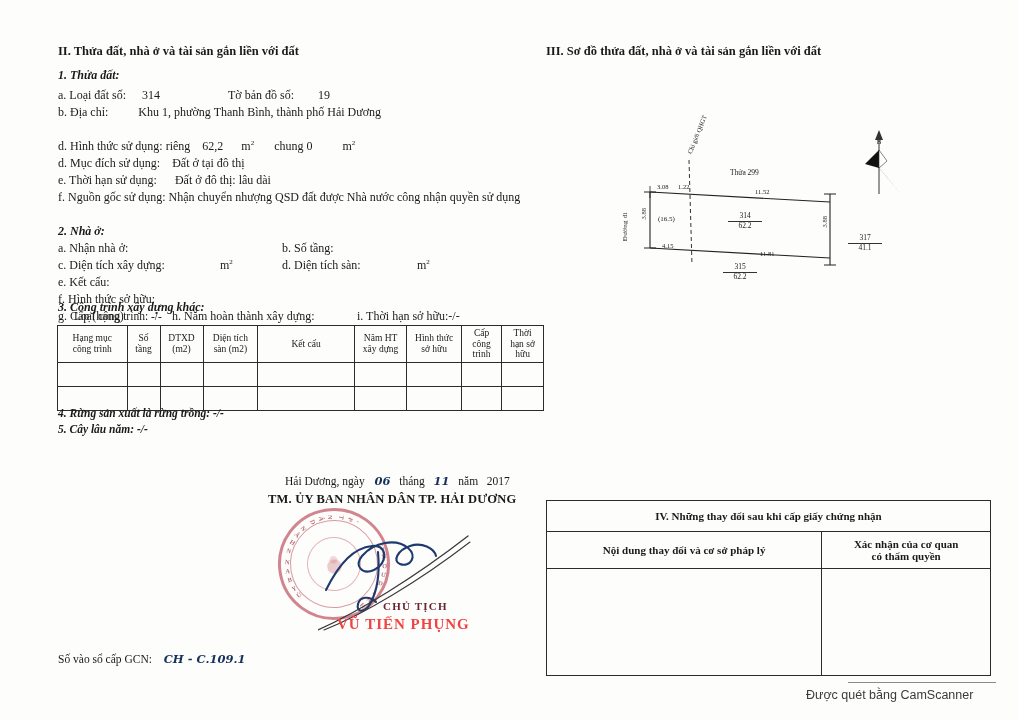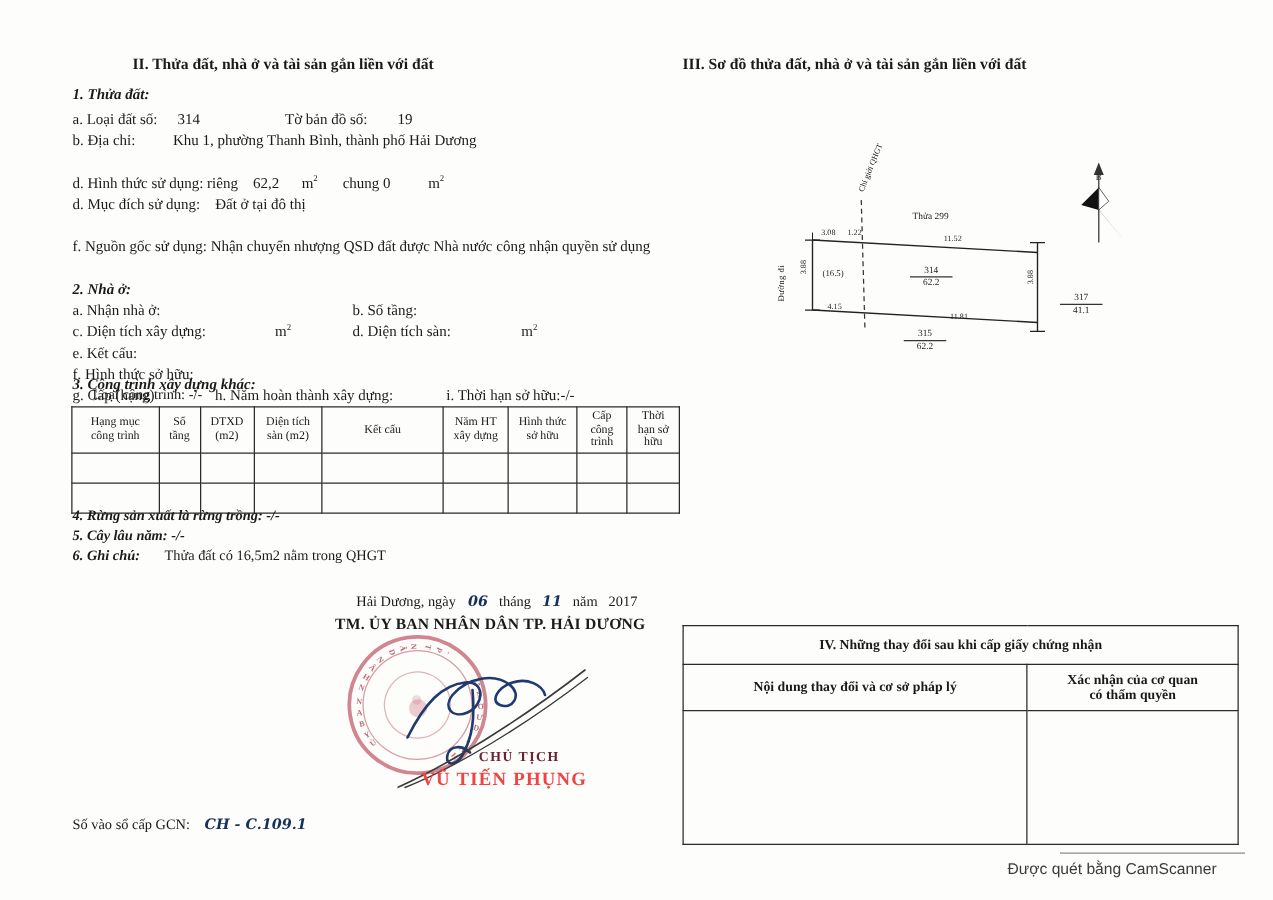--- a/index.html
+++ b/index.html
@@ -13,21 +13,21 @@
   }
   .page{position:absolute;inset:0;}
 
   
   .t{position:absolute;white-space:nowrap;}
   .b{font-weight:bold;}
   .bi{font-weight:bold;font-style:italic;}
   .sup{font-size:7px;vertical-align:super;}
 
   
-  #sec2-title{left:58px;top:44px;font-size:12.5px;margin-left:48px;}
+  #sec2-title{left:58px;top:44px;font-size:12.5px;}
   #sec1-title{left:58px;top:68px;font-size:12px;}
 
   .line{position:absolute;left:58px;font-size:12px;white-space:nowrap;}
 
   .lbl{display:inline-block;}
   .val{display:inline-block;}
 
   
   #build-table{
     position:absolute;left:57px;top:325px;width:487px;
@@ -141,20 +141,25 @@
     <span style="display:inline-block;width:24px;"></span>
     <span>m</span><span class="sup">2</span>
   </div>
 
   <div class="line" style="top:156px;">
     <span class="lbl">d. Mục đích sử dụng:</span>
     <span style="display:inline-block;width:6px;"></span>
     <span class="val">Đất ở tại đô thị</span>
   </div>
 
+  <div class="line" style="top:173px;">
+    <span class="lbl">e. Thời hạn sử dụng:</span>
+    <span style="display:inline-block;width:12px;"></span>
+    <span class="val">Đất ở đô thị: lâu dài</span>
+  </div>
 
   <div class="line" style="top:190px;">
     <span class="lbl">f. Nguồn gốc sử dụng:</span>
     <span class="val">Nhận chuyển nhượng QSD đất được Nhà nước công nhận quyền sử dụng</span>
   </div>
 
   <div class="t bi" style="left:58px;top:224px;font-size:12px;">2. Nhà ở:</div>
 
   <div class="line" style="top:241px;">
     <span class="lbl">a. Nhận nhà ở:</span>
@@ -240,25 +245,20 @@
         <td></td>
         <td></td>
       </tr>
     </tbody>
   </table>
 
   <div class="t" style="left:74px;top:310px;font-size:11.5px;">Loại công trình:  -/-</div>
 
   <div class="t bi" style="left:58px;top:407px;font-size:11.5px;">4. Rừng sản xuất là rừng trồng:  -/-</div>
   <div class="t bi" style="left:58px;top:423px;font-size:11.5px;">5. Cây lâu năm:     -/-</div>
-  <div class="t" style="left:58px;top:439px;font-size:11.5px;">
-    <span class="bi">6. Ghi chú:</span>
-    <span style="display:inline-block;width:14px;"></span>
-    <span>Thửa đất có 16,5m2 nằm trong QHGT</span>
-  </div>
 
   <div class="t" id="sig-place">
     <span>Hải Dương, ngày</span>
     <span style="display:inline-block;width:4px;"></span>
     <span class="hand">06</span>
     <span style="display:inline-block;width:3px;"></span>
     <span>tháng</span>
     <span style="display:inline-block;width:3px;"></span>
     <span class="hand">11</span>
     <span style="display:inline-block;width:3px;"></span>

